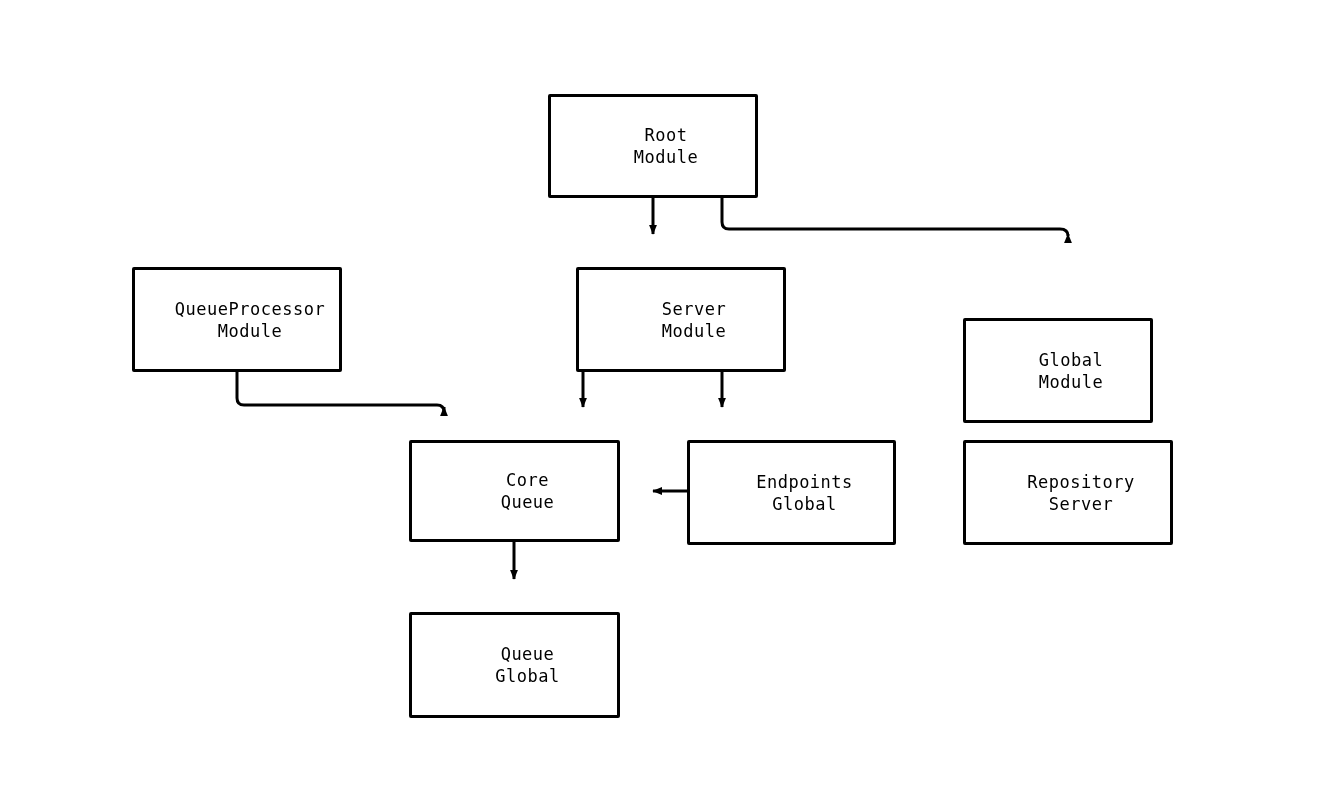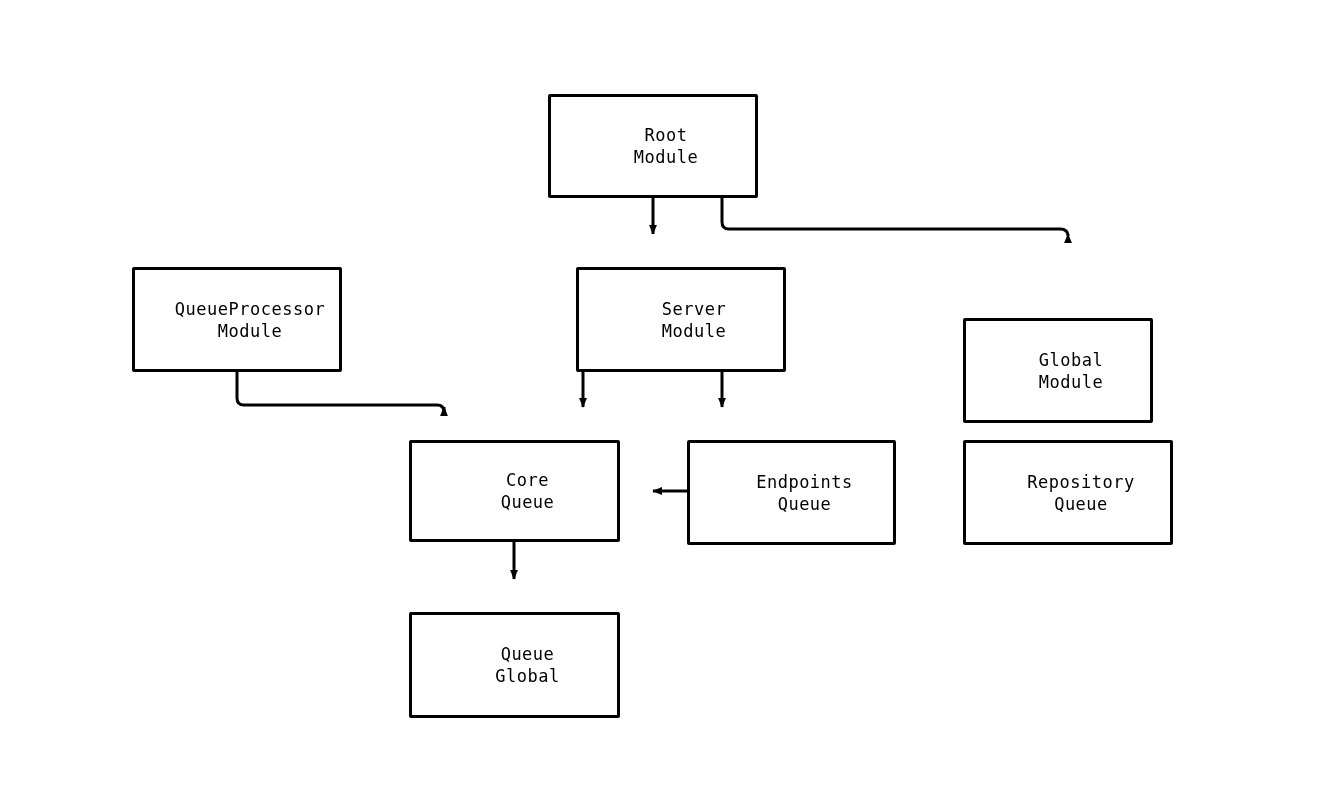--- a/index.html
+++ b/index.html
@@ -100,26 +100,26 @@
 Module</div>
   </div>
 
   <div class="node" style="left:409px; top:440px; width:211px; height:102px;">
     <div class="node-label">Core
 Queue</div>
   </div>
 
   <div class="node" style="left:687px; top:440px; width:209px; height:105px;">
     <div class="node-label">Endpoints
-Queue</div>
+Global</div>
   </div>
 
   <div class="node" style="left:963px; top:440px; width:210px; height:105px;">
     <div class="node-label">Repository
-Queue</div>
+Server</div>
   </div>
 
   <div class="node" style="left:409px; top:612px; width:211px; height:106px;">
     <div class="node-label">Queue
 Global</div>
   </div>
 
 </div>
 
 </body></html>

